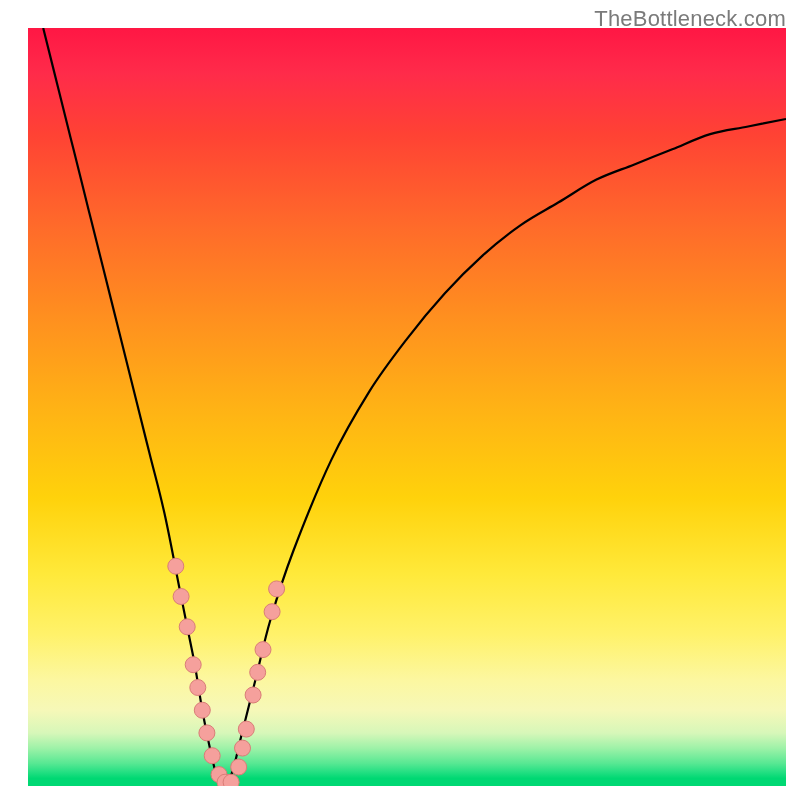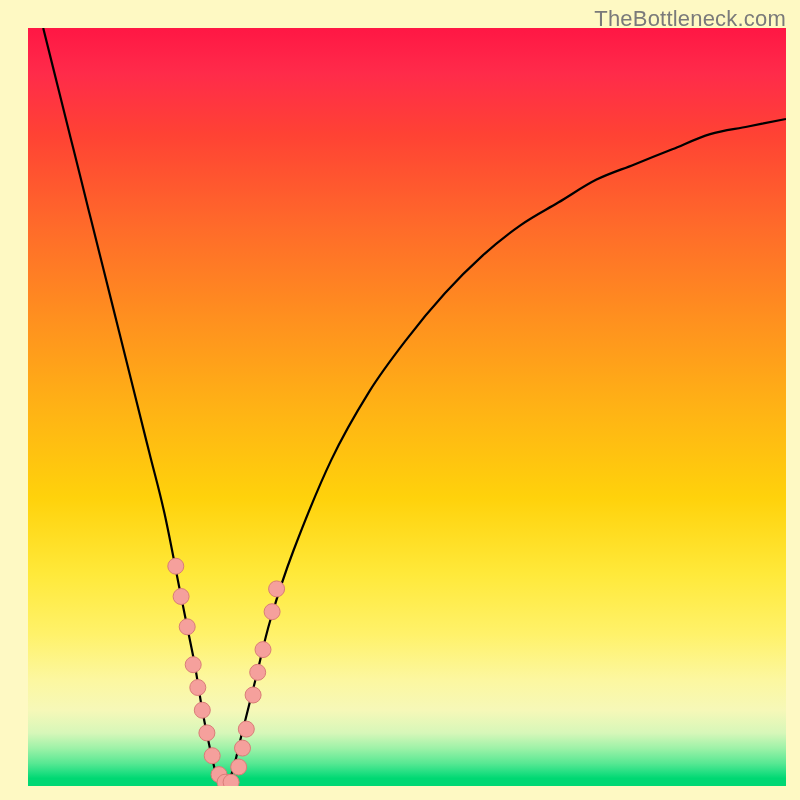--- a/index.html
+++ b/index.html
@@ -8,21 +8,21 @@
     width: 800px;
     height: 800px;
     overflow: hidden;
     background: #000;
     font-family: Arial, Helvetica, sans-serif;
   }
   .frame {
     position: absolute;
     left: 0; top: 0;
     width: 800px; height: 800px;
-    background: #fef9c3;
+    background: #ffffff;
   }
   .plot {
     position: absolute;
     left: 28px;
     top: 28px;
     width: 758px;
     height: 758px;
     
     background: linear-gradient(to bottom,
       #ff1744 0%,

